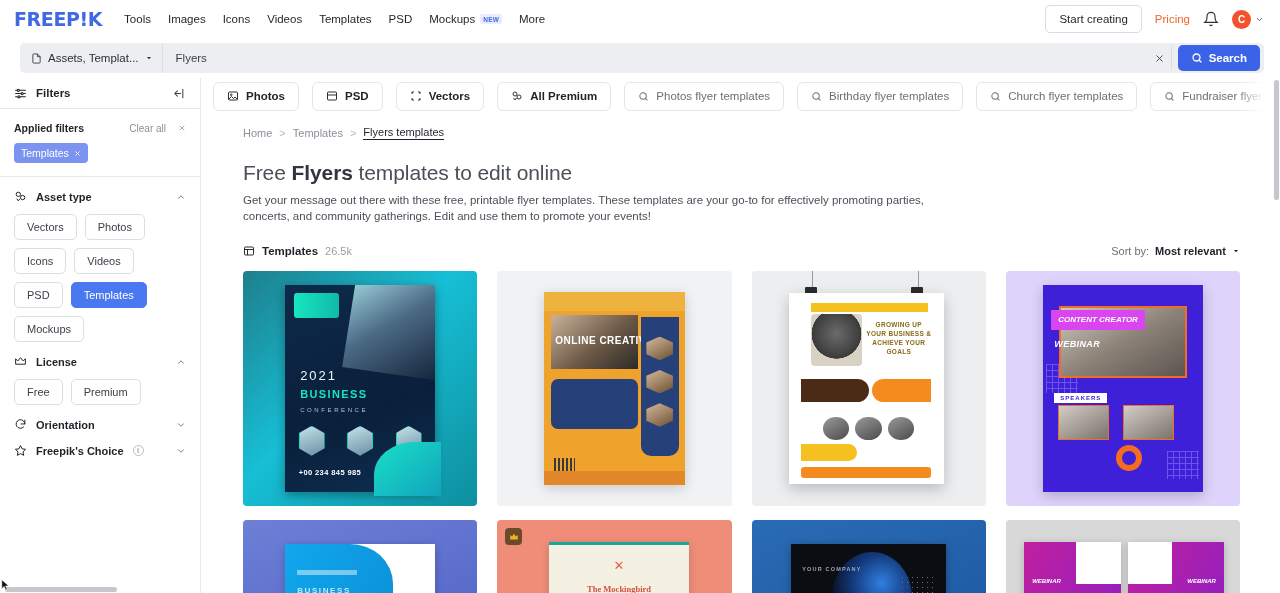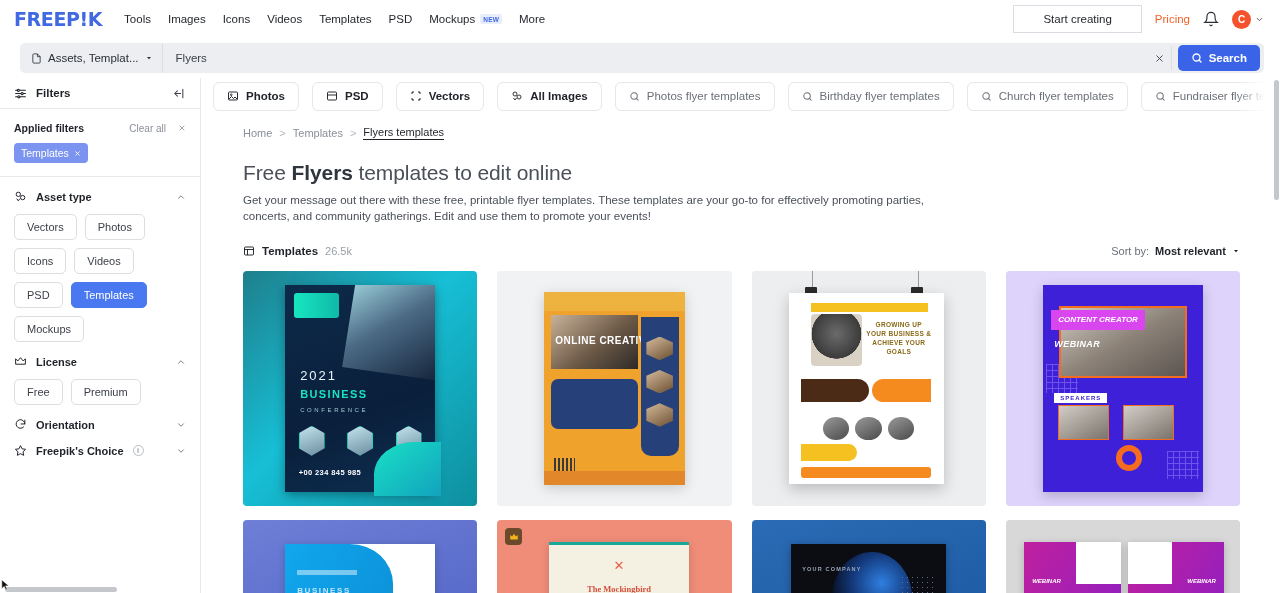--- a/index.html
+++ b/index.html
@@ -25,22 +25,22 @@
   .navlink {
     font-size: 11.5px; color: #1f2228; white-space: nowrap; cursor: pointer;
     display: flex; align-items: center; gap: 5px;
   }
   .badge-new {
     font-size: 6.5px; font-weight: 700; color: #4169e1; background: #e8edfc;
     border-radius: 2px; padding: 1.5px 3px; letter-spacing: .2px;
   }
   .nav-right { margin-left: auto; display: flex; align-items: center; gap: 13px; }
   .btn-start {
-    border: 1px solid #d9dce2; border-radius: 0; background: #fff;
-    font-size: 11.5px; color: #1f2228; padding: 7px 29px; cursor: pointer;
+    border: 1px solid #d9dce2; border-radius: 5px; background: #fff;
+    font-size: 11.5px; color: #1f2228; padding: 7px 13px; cursor: pointer;
     white-space: nowrap;
   }
   .pricing { font-size: 11.5px; color: #f56328; cursor: pointer; }
   .bell { width: 16px; height: 16px; cursor: pointer; }
   .avatar-wrap { display: flex; align-items: center; gap: 4px; cursor: pointer; }
   .avatar {
     width: 19px; height: 19px; border-radius: 50%; background: #f4512c;
     color: #fff; font-size: 10px; font-weight: 700;
     display: flex; align-items: center; justify-content: center;
   }
@@ -611,21 +611,21 @@
           <span>Vectors</span>
         </div>
         <div class="cat-chip">
           <span>
             <svg width="12" height="12" viewBox="0 0 24 24" fill="none" stroke="#1f2228" stroke-width="1.8">
                 <circle cx="8" cy="8" r="4"></circle>
                 <circle cx="16" cy="14" r="4"></circle>
                 <path d="M5 16l3 4 3-4"></path>
               </svg>
           </span>
-          <span>All Images</span>
+          <span>All Premium</span>
         </div>
         <div class="cat-chip suggest">
           <span>
             <svg width="11" height="11" viewBox="0 0 24 24" fill="none" stroke="#6b7078" stroke-width="2.2" stroke-linecap="round">
                 <circle cx="11" cy="11" r="7"></circle>
                 <path d="M20 20l-4-4"></path>
               </svg>
           </span>
           <span>Photos flyer templates</span>
         </div>

